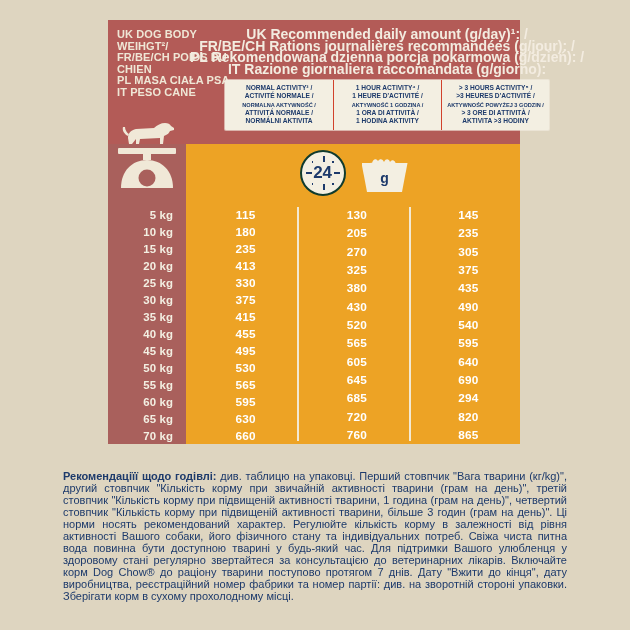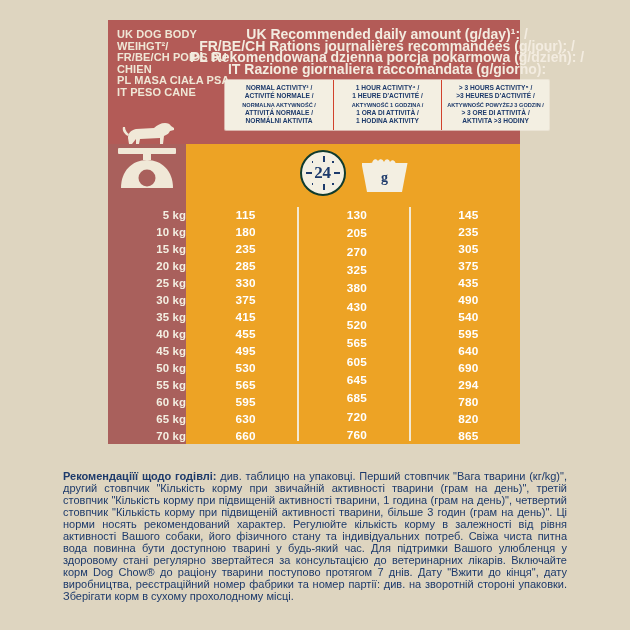--- a/index.html
+++ b/index.html
@@ -111,21 +111,20 @@
     top: -36px;
   }
   .icon-right {
     flex: 1 1 auto;
     background: #eda325;
     display: flex;
     align-items: center;
     justify-content: center;
     gap: 14px;
     padding-left: 3px;
-    font-family: Liberation Serif, serif;
   }
   .clock-icon {
     width: 46px;
     height: 46px;
     border-radius: 50%;
     background: #f3efe2;
     border: 2px solid #0f3b2e;
     display: flex;
     align-items: center;
     justify-content: center;
@@ -184,20 +183,21 @@
     display: flex;
     flex-direction: column;
     padding-top: 4px;
     box-sizing: border-box;
   }
   .weights-col .cell {
     flex: 1 1 auto;
     display: flex;
     align-items: center;
     justify-content: flex-end;
+    padding-right: 13px;
     color: #f3efe2;
     font-weight: bold;
     font-size: 11.4px;
     letter-spacing: 0.1px;
   }
   .values-area {
     flex: 1 1 auto;
     display: flex;
     padding-top: 4px;
     box-sizing: border-box;
@@ -358,21 +358,21 @@
         <div class="cell">60 kg</div>
         <div class="cell">65 kg</div>
         <div class="cell">70 kg</div>
       </div>
 
       <div class="values-area">
         <div class="val-col">
           <div class="cell">115</div>
           <div class="cell">180</div>
           <div class="cell">235</div>
-          <div class="cell">285</div>
+          <div class="cell">413</div>
           <div class="cell">330</div>
           <div class="cell">375</div>
           <div class="cell">415</div>
           <div class="cell">455</div>
           <div class="cell">495</div>
           <div class="cell">530</div>
           <div class="cell">565</div>
           <div class="cell">595</div>
           <div class="cell">630</div>
           <div class="cell">660</div>
@@ -399,21 +399,20 @@
           <div class="cell">235</div>
           <div class="cell">305</div>
           <div class="cell">375</div>
           <div class="cell">435</div>
           <div class="cell">490</div>
           <div class="cell">540</div>
           <div class="cell">595</div>
           <div class="cell">640</div>
           <div class="cell">690</div>
           <div class="cell">294</div>
-          <div class="cell">780</div>
           <div class="cell">820</div>
           <div class="cell">865</div>
         </div>
       </div>
     </div>
   </div>
 
   <p class="note"><b>Рекомендаціїї щодо годівлі:</b><span> див. таблицю на упаковці. Перший стовпчик "Вага тварини (кг/kg)", другий стовпчик "Кількість корму при звичайній активності тварини (грам на день)", третій стовпчик "Кількість корму при підвищеній активності тварини, 1 година (грам на день)", четвертий стовпчик "Кількість корму при підвищеній активності тварини, більше 3 годин (грам на день)". Ці норми носять рекомендований характер. Регулюйте кількість корму в залежності від рівня активності Вашого собаки, його фізичного стану та індивідуальних потреб. Свіжа чиста питна вода повинна бути доступною тварині у будь-який час. Для підтримки Вашого улюбленця у здоровому стані регулярно звертайтеся за консультацією до ветеринарних лікарів. Включайте корм Dog Chow® до раціону тварини поступово протягом 7 днів. Дату "Вжити до кінця", дату виробництва, реєстраційний номер фабрики та номер партії: див. на зворотній стороні упаковки. Зберігати корм в сухому прохолодному місці.</span></p>
 
 </div>

